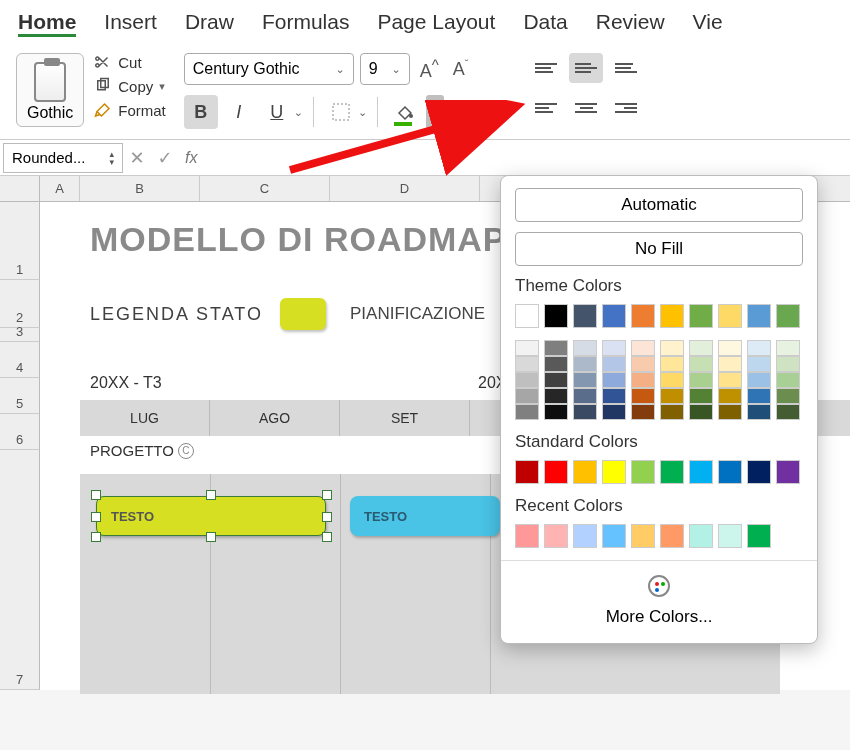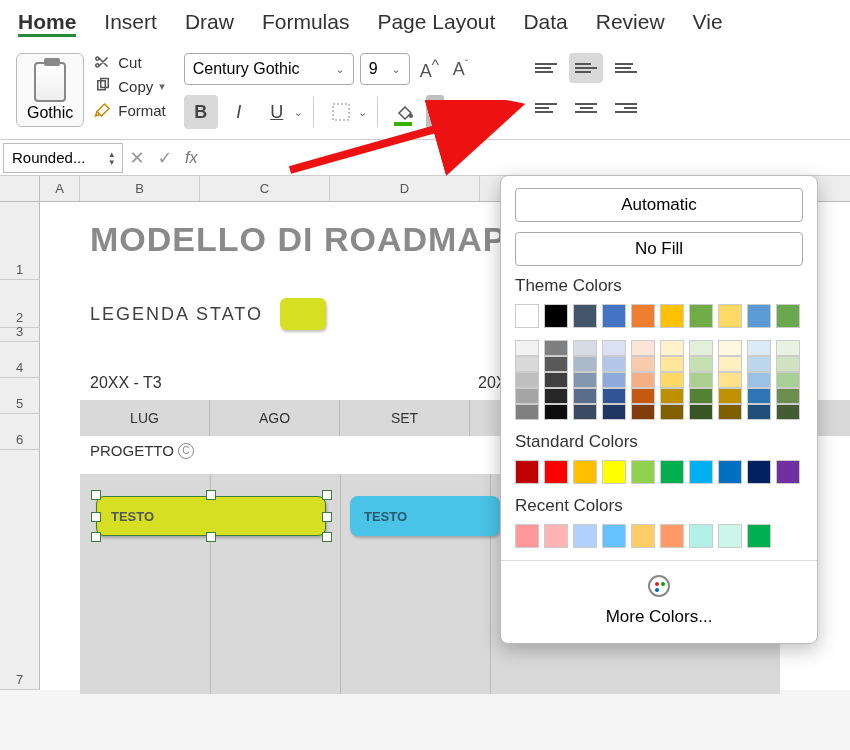--- a/index.html
+++ b/index.html
@@ -248,20 +248,21 @@
       <div class="rowh r3">3</div>
       <div class="rowh r4">4</div>
       <div class="rowh r5">5</div>
       <div class="rowh r6">6</div>
       <div class="rowh r7">7</div>
     </div>
     <div class="grid-body">
       <div class="title-cell">MODELLO DI ROADMAP D</div>
       <div class="legend-label">LEGENDA STATO</div>
       <div class="legend-swatch"></div>
+      <div class="legend-text">PIANIFICAZIONE</div>
       <div class="quarter1">20XX - T3</div>
       <div class="quarter2">20X</div>
       <div class="month-row">
         <div>LUG</div>
         <div>AGO</div>
         <div>SET</div>
       </div>
       <div class="progetto">
         <span>PROGETTO</span>
         <span class="c-icon">C</span>

